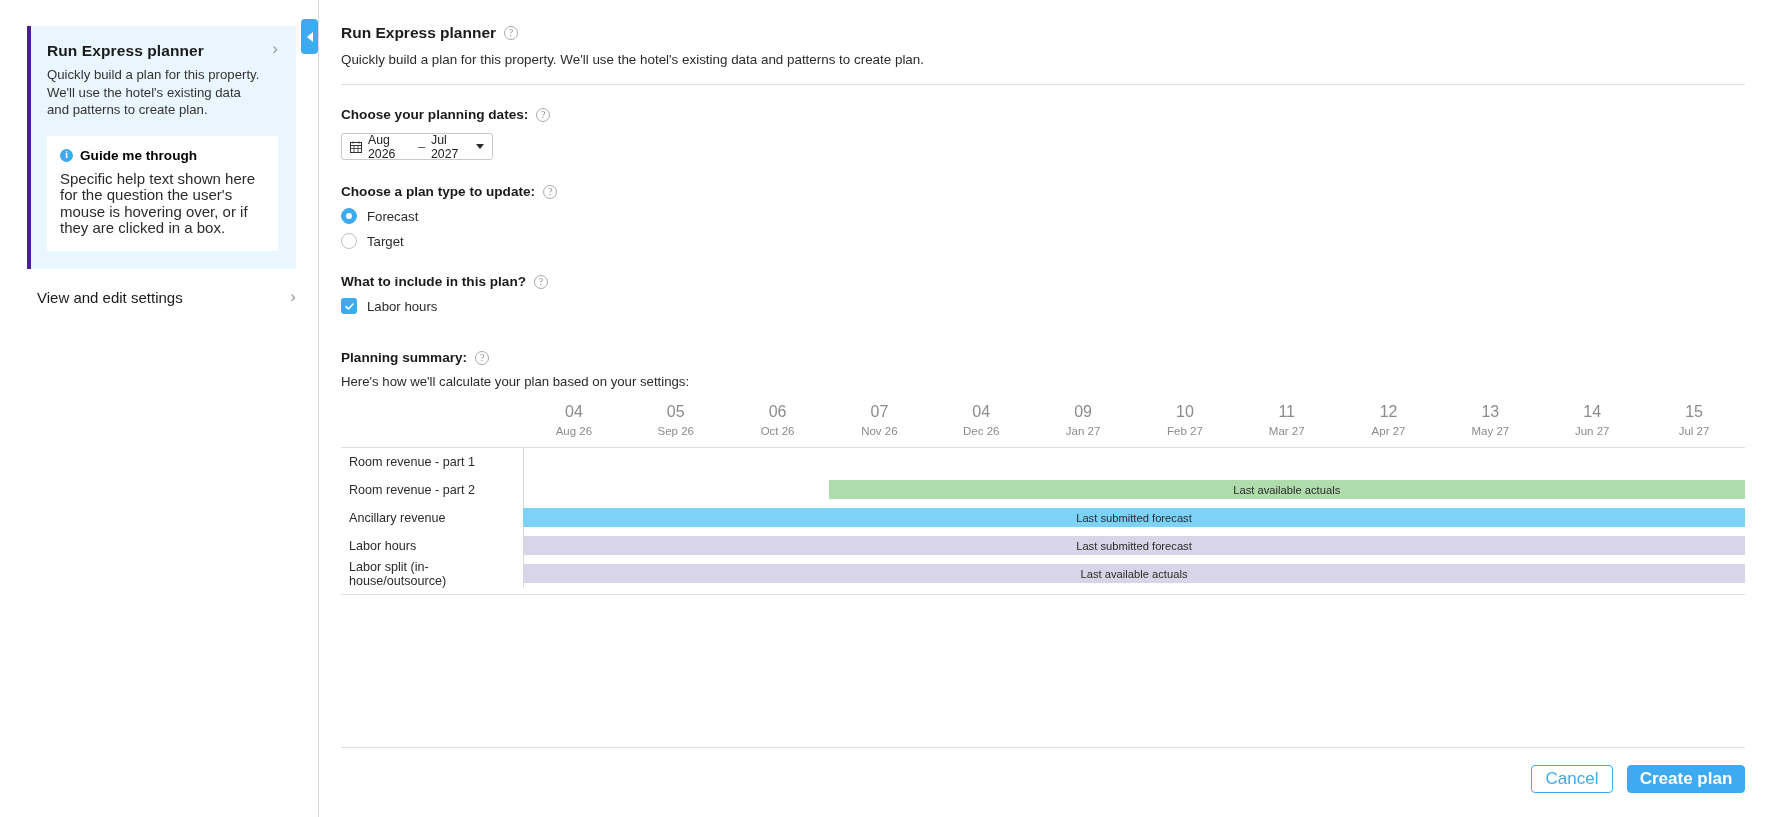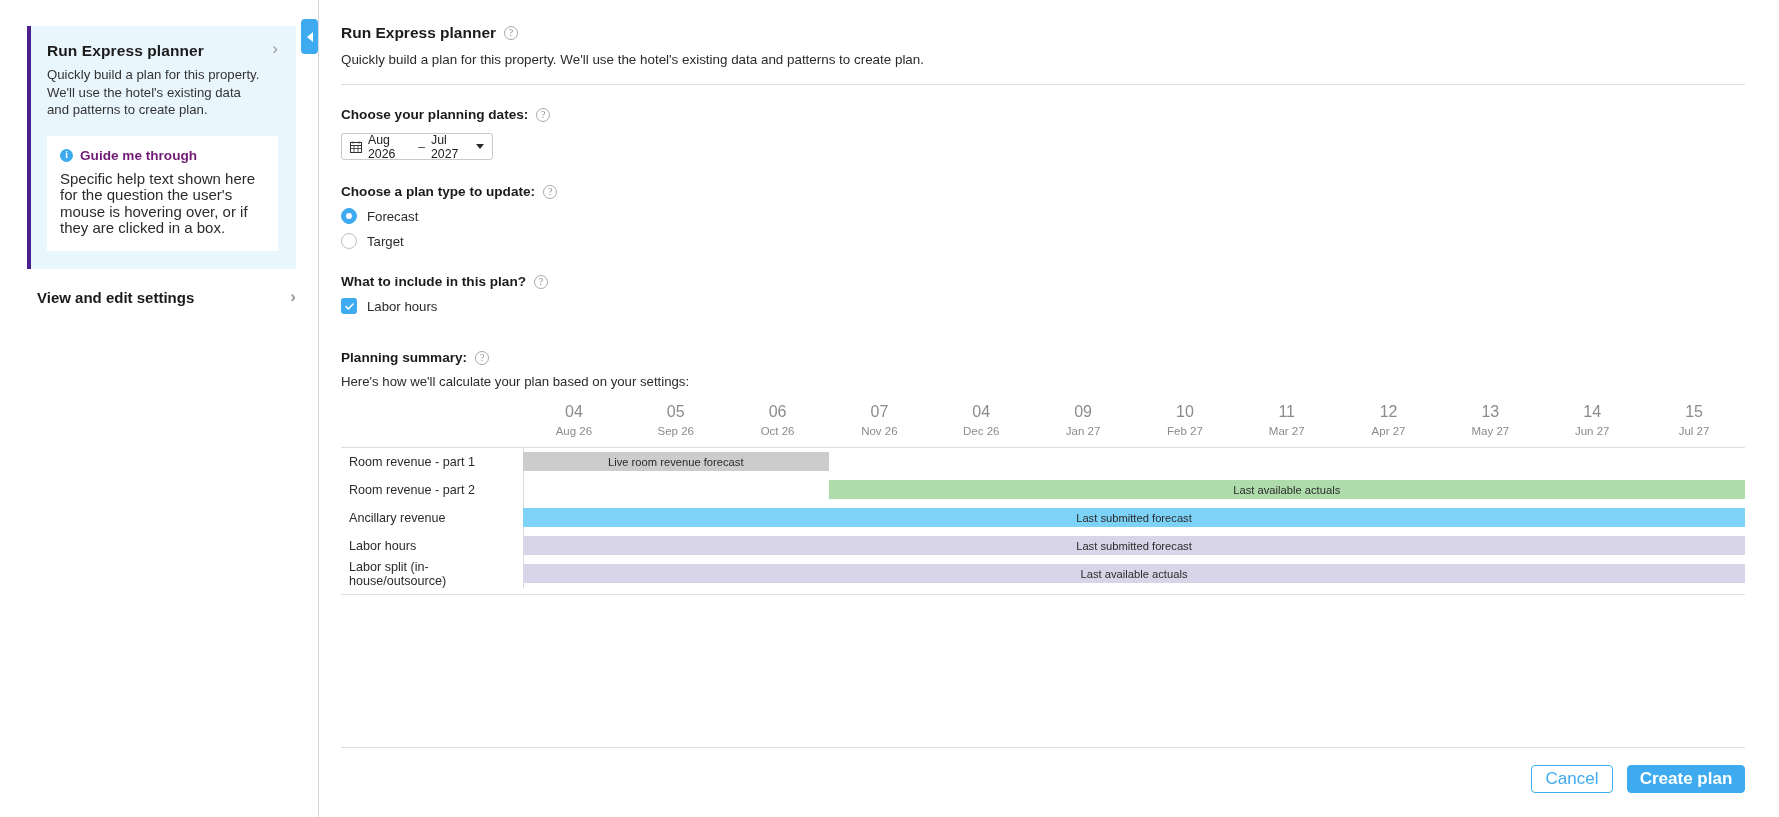--- a/index.html
+++ b/index.html
@@ -36,26 +36,26 @@
     max-width: 215px;
   }
   .guide-box { margin-top: 17px; background: #ffffff; padding: 12px 13px 14px 13px; }
   .guide-head { display: flex; align-items: center; gap: 7px; }
   .info-dot {
     width: 13px; height: 13px; border-radius: 50%;
     background: #3eaaf0; color: #fff; font-size: 9.5px; font-weight: bold;
     display: inline-flex; align-items: center; justify-content: center;
     font-family: "Liberation Serif", serif;
   }
-  .guide-title { color: #701a75; font-size: 13.6px; font-weight: bold; }
+  .guide-title { color: #000000; font-size: 13.6px; font-weight: bold; }
   .guide-text { margin-top: 8px; font-size: 15px; line-height: 16.5px; color: #2b2b2b; }
   .side-row {
     margin: 20px 22px 0 37px;
     display: flex; align-items: center; justify-content: space-between;
-    font-size: 15px; font-weight: bold; color: #1b1b1b;
+    font-size: 15px; font-weight: normal; color: #1b1b1b;
     cursor: pointer;
   }
 
   
   .collapse-tab {
     position: absolute; left: 301px; top: 19px;
     width: 17px; height: 35px; border-radius: 4px;
     background: #3eaaf0;
     display: flex; align-items: center; justify-content: center;
     cursor: pointer; z-index: 5;
@@ -290,23 +290,20 @@
             </div>
             <div class="gcol">
               <div class="gnum">15</div>
               <div class="gmon">Jul 27</div>
             </div>
           </div>
         <div class="gantt-body" id="gantt-body">
           <div class="vline"></div>
         <div class="grow">
               <div class="glabel">Room revenue - part 1</div>
-              <div class="gtrack">
-                <div class="gbar" style="left: 0%; width: 25%; background: rgb(204, 204, 204);">Live room revenue forecast</div>
-              </div>
             </div>
             <div class="grow">
               <div class="glabel">Room revenue - part 2</div>
               <div class="gtrack">
                 <div class="gbar" style="left: 25%; width: 75%; background: rgb(174, 220, 171);">Last available actuals</div>
               </div>
             </div>
             <div class="grow">
               <div class="glabel">Ancillary revenue</div>
               <div class="gtrack">

